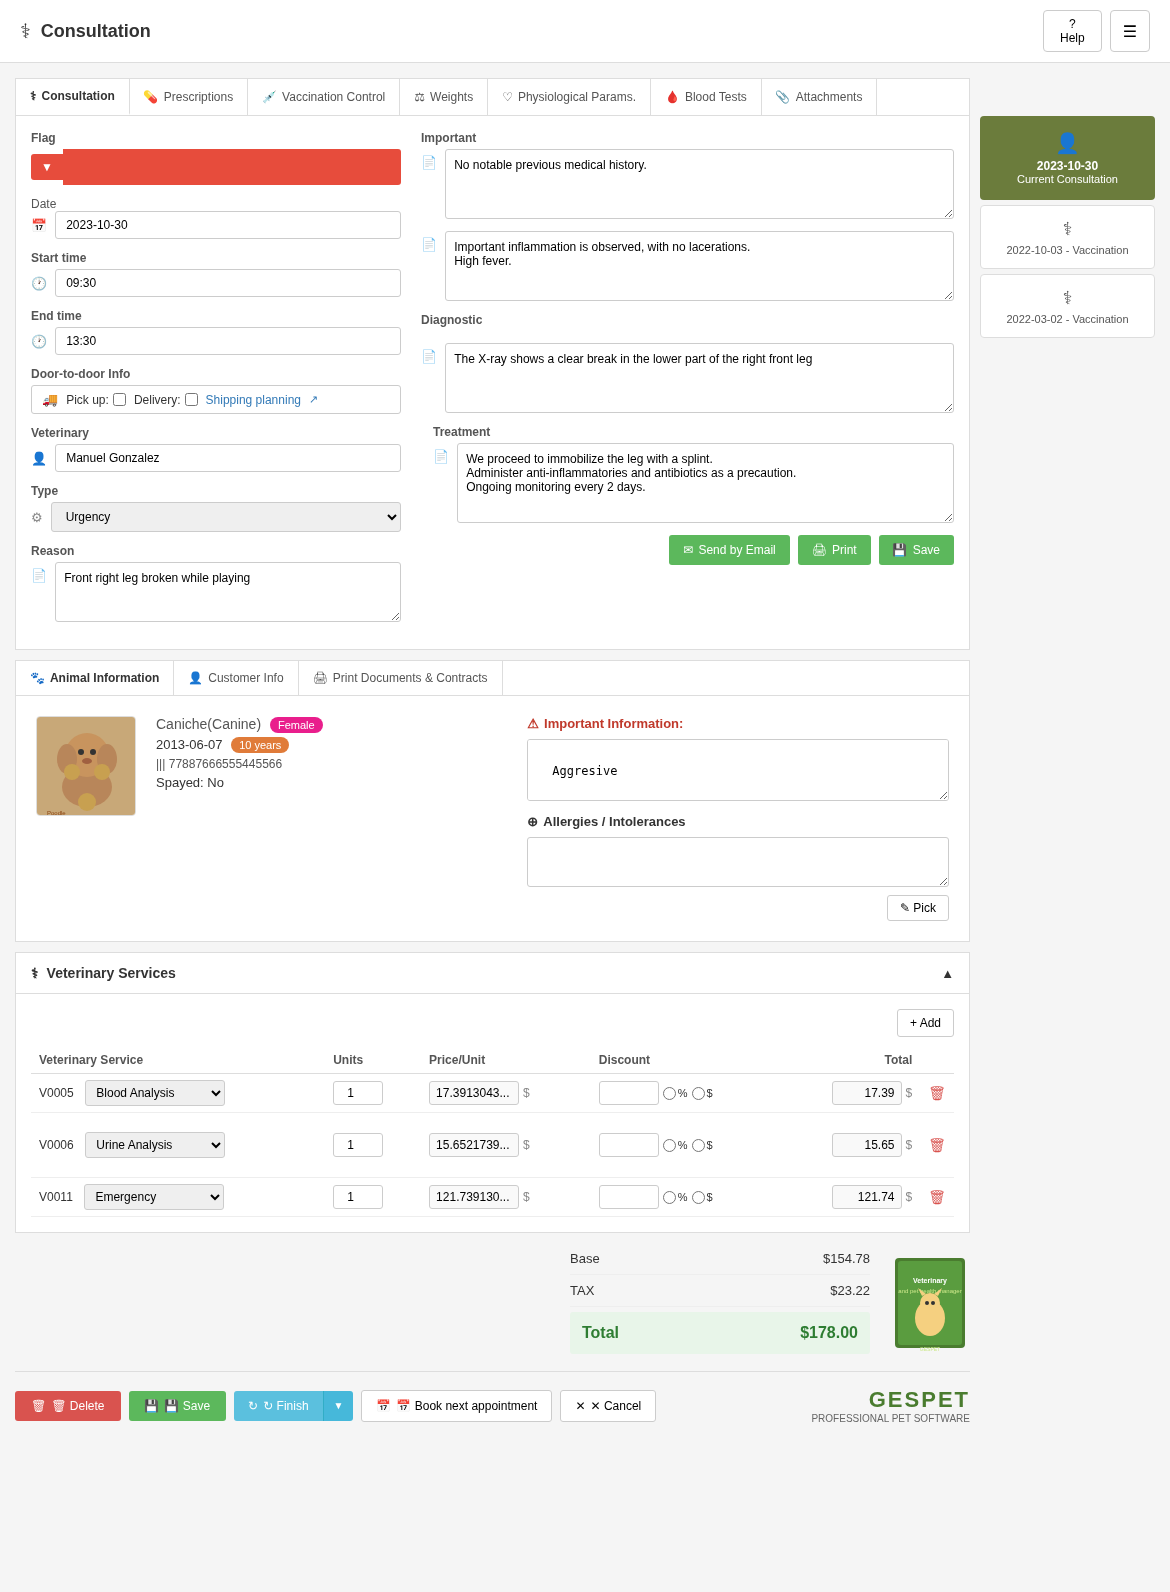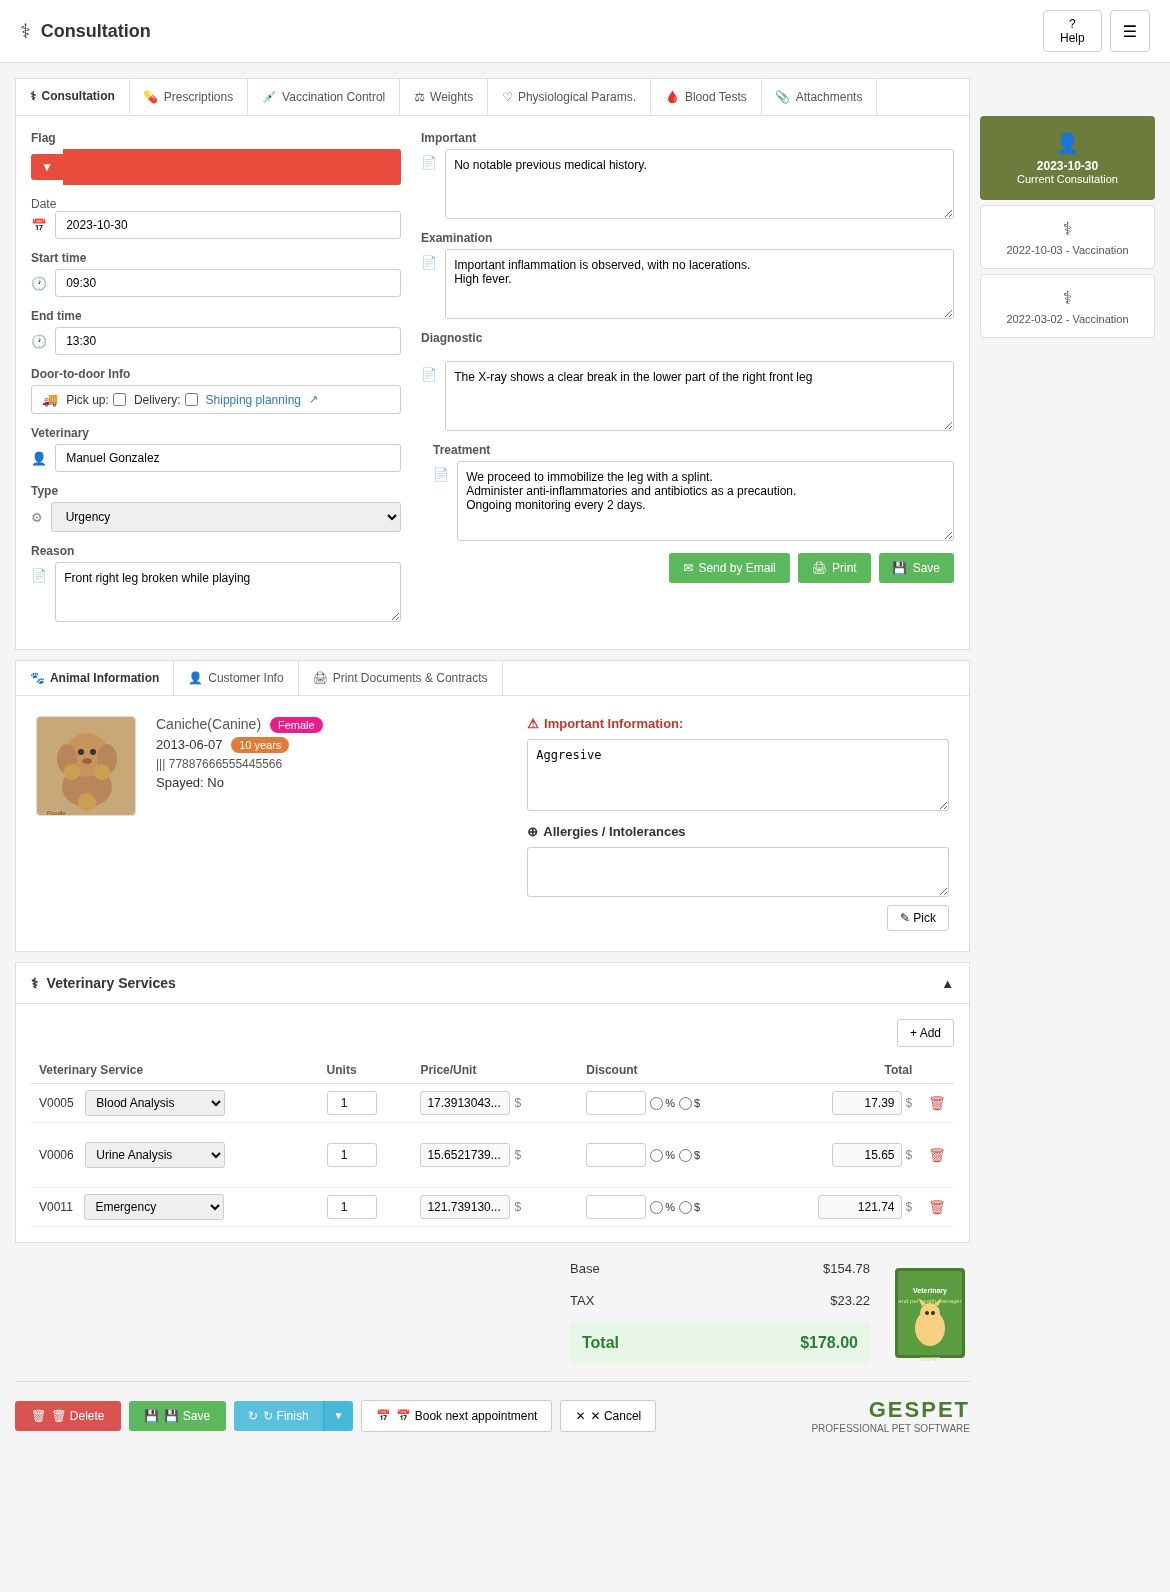--- a/index.html
+++ b/index.html
@@ -144,21 +144,20 @@
 
           <div style="margin-bottom:12px;">
             <div style="font-weight:bold;font-size:12px;margin-bottom:4px;color:#555;">Important</div>
             <div style="display:flex;gap:8px;">
               <span style="color:#888;padding-top:6px;">📄</span>
               <textarea style="flex: 1 1 0%; border: 1px solid rgb(204, 204, 204); padding: 8px; border-radius: 3px; font-size: 12px; resize: vertical; font-family: Arial, sans-serif; height: 70px;">No notable previous medical history.</textarea>
             </div>
           </div>
 
           <div style="margin-bottom:12px;">
-            <div style="font-weight:bold;font-size:12px;margin-bottom:4px;color:#555;">Examination</div>
             <div style="display:flex;gap:8px;">
               <span style="color:#888;padding-top:6px;">📄</span>
               <textarea style="flex: 1 1 0%; border: 1px solid rgb(204, 204, 204); padding: 8px; border-radius: 3px; font-size: 12px; resize: vertical; font-family: Arial, sans-serif; height: 70px;">Important inflammation is observed, with no lacerations.
 High fever.</textarea>
             </div>
           </div>
 
           <div style="margin-bottom:12px;">
             <div style="font-weight:bold;font-size:12px;margin-bottom:16px;color:#555;">Diagnostic</div>
             <div style="display:flex;gap:8px;">
@@ -258,21 +257,21 @@
             <span>Spayed: </span>
             <span>No</span>
           </div>
         </div>
 
         <div style="flex:1.2;">
           <div style="font-weight:bold;font-size:13px;margin-bottom:8px;display:flex;align-items:center;gap:5px;color:#c0392b;">
             <span>⚠</span>
             <span>Important Information:</span>
           </div>
-          <textarea style="width: 100%; height: 72px; border: 1px solid rgb(204, 204, 204); padding: 8px; border-radius: 3px; font-size: 12px; resize: vertical;">Aggresive</textarea>
+          <textarea style="width: 100%; height: 62px; border: 1px solid rgb(204, 204, 204); padding: 24px; border-radius: 3px; font-size: 12px; resize: vertical;">Aggresive</textarea>
           
           <div style="font-weight:bold;font-size:13px;margin-bottom:8px;margin-top:10px;display:flex;align-items:center;gap:5px;">
             <span>⊕</span>
             <span>Allergies / Intolerances</span>
           </div>
           <textarea style="width: 100%; height: 50px; border: 1px solid rgb(204, 204, 204); padding: 8px; border-radius: 3px; font-size: 12px; resize: vertical;"></textarea>
           
           <div style="text-align:right;margin-top:5px;">
             <button style="background:#fff;border:1px solid #ccc;padding:5px 12px;border-radius:3px;cursor:pointer;font-size:12px;">✎ Pick</button>
           </div>
@@ -401,21 +400,21 @@
               </td>
               <td style="padding:6px 8px;border-bottom:1px solid #eee;vertical-align:middle;">
                 <div style="display:flex;align-items:center;gap:4px;">
                   <input type="text" value="" style="border: 1px solid rgb(204, 204, 204); padding: 4px 6px; border-radius: 3px; font-size: 12px; width: 60px;">
                   <label style="display:flex;align-items:center;gap:2px;font-size:11px;"><input type="radio" name="disc3" style=""> %</label>
                   <label style="display:flex;align-items:center;gap:2px;font-size:11px;"><input type="radio" name="disc3" style=""> $</label>
                 </div>
               </td>
               <td style="padding:6px 8px;border-bottom:1px solid #eee;vertical-align:middle;text-align:right;">
                 <div style="display:flex;align-items:center;gap:4px;justify-content:flex-end;">
-                  <input type="text" value="121.74" style="border: 1px solid rgb(204, 204, 204); padding: 4px 6px; border-radius: 3px; font-size: 12px; width: 84px; background: rgb(249, 249, 249); text-align: right;">
+                  <input type="text" value="121.74" style="border: 1px solid rgb(204, 204, 204); padding: 4px 6px; border-radius: 3px; font-size: 12px; width: 70px; background: rgb(249, 249, 249); text-align: right;">
                   <span style="font-size:12px;color:#888;">$</span>
                 </div>
               </td>
               <td style="padding:6px 8px;border-bottom:1px solid #eee;vertical-align:middle;">
                 <button style="background:none;border:none;color:#d9534f;cursor:pointer;font-size:14px;">🗑</button>
               </td>
             </tr>
           </tbody>
         </table>
       </div>

